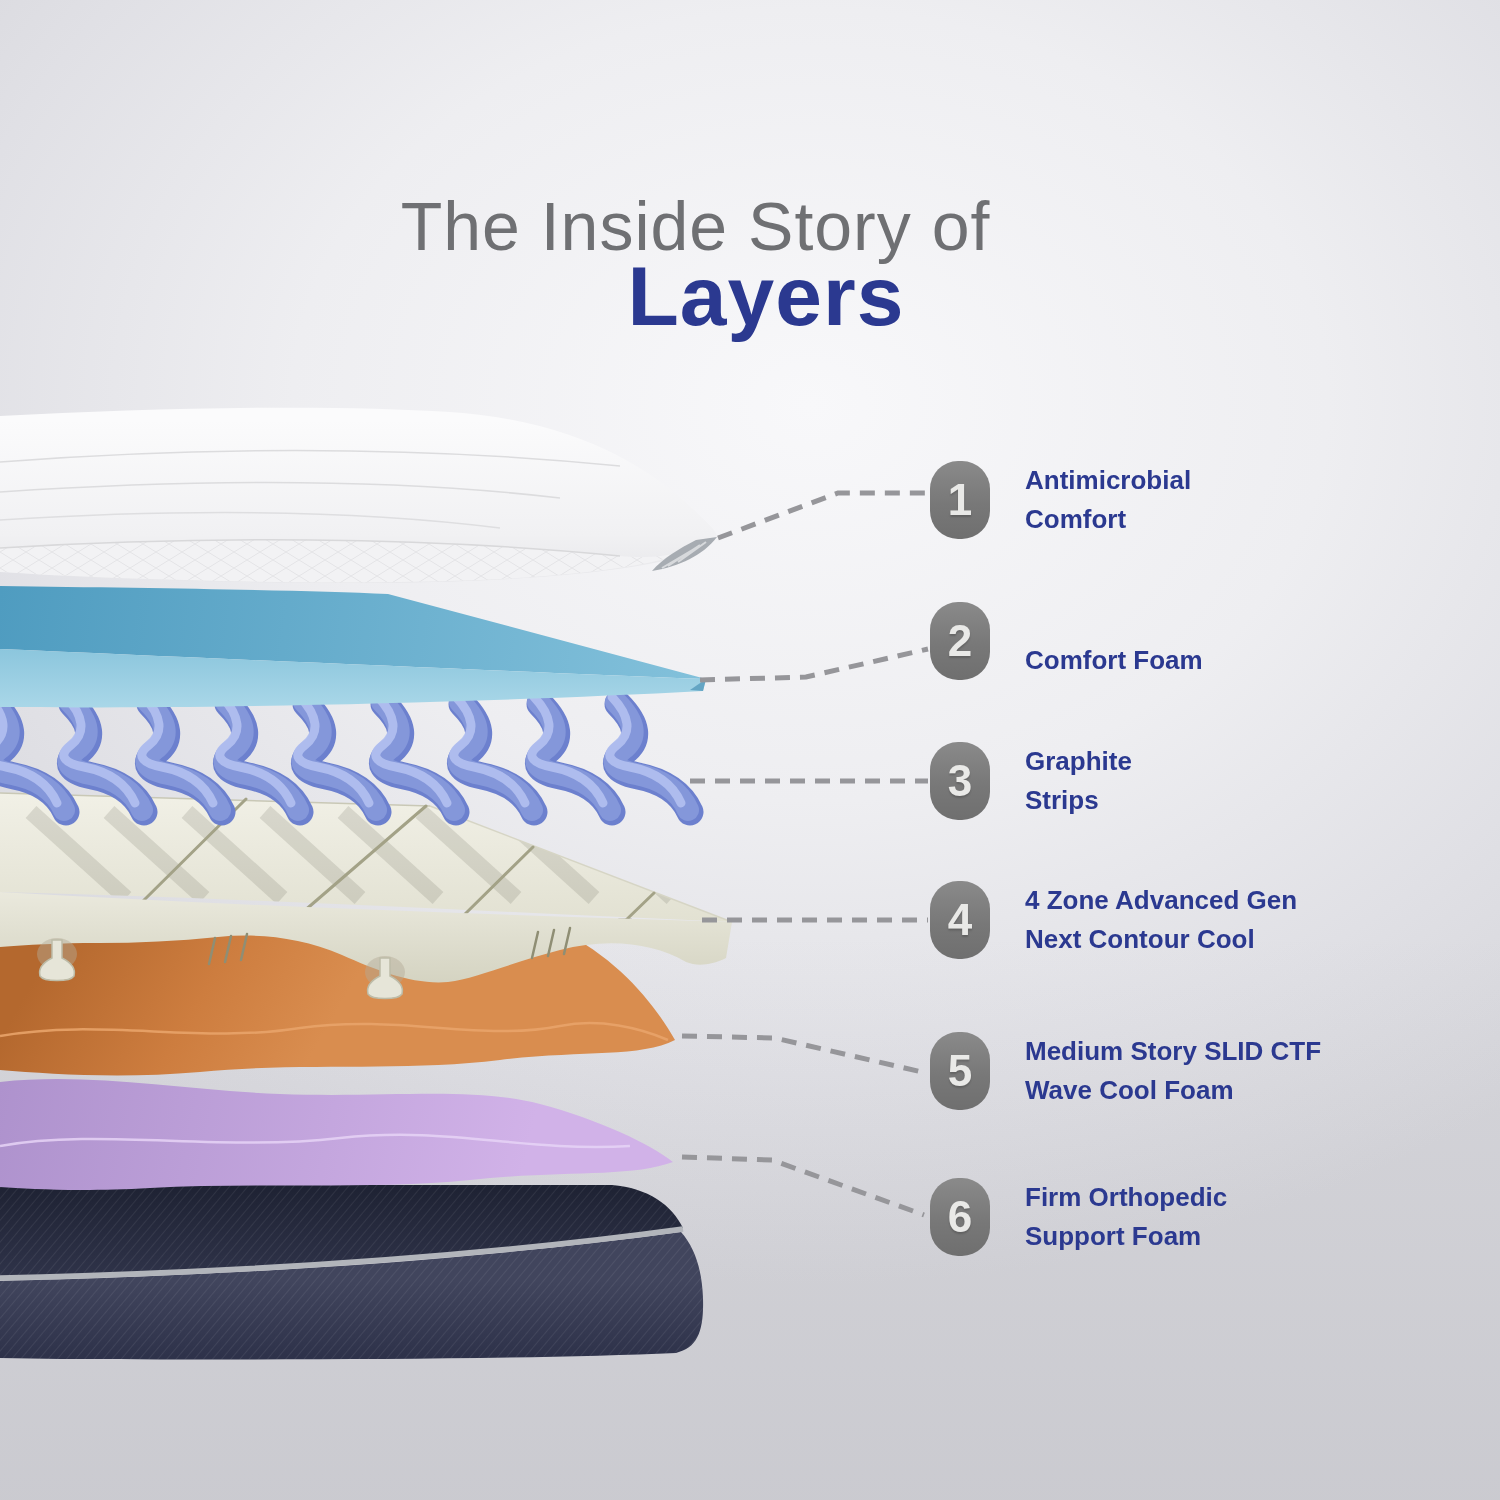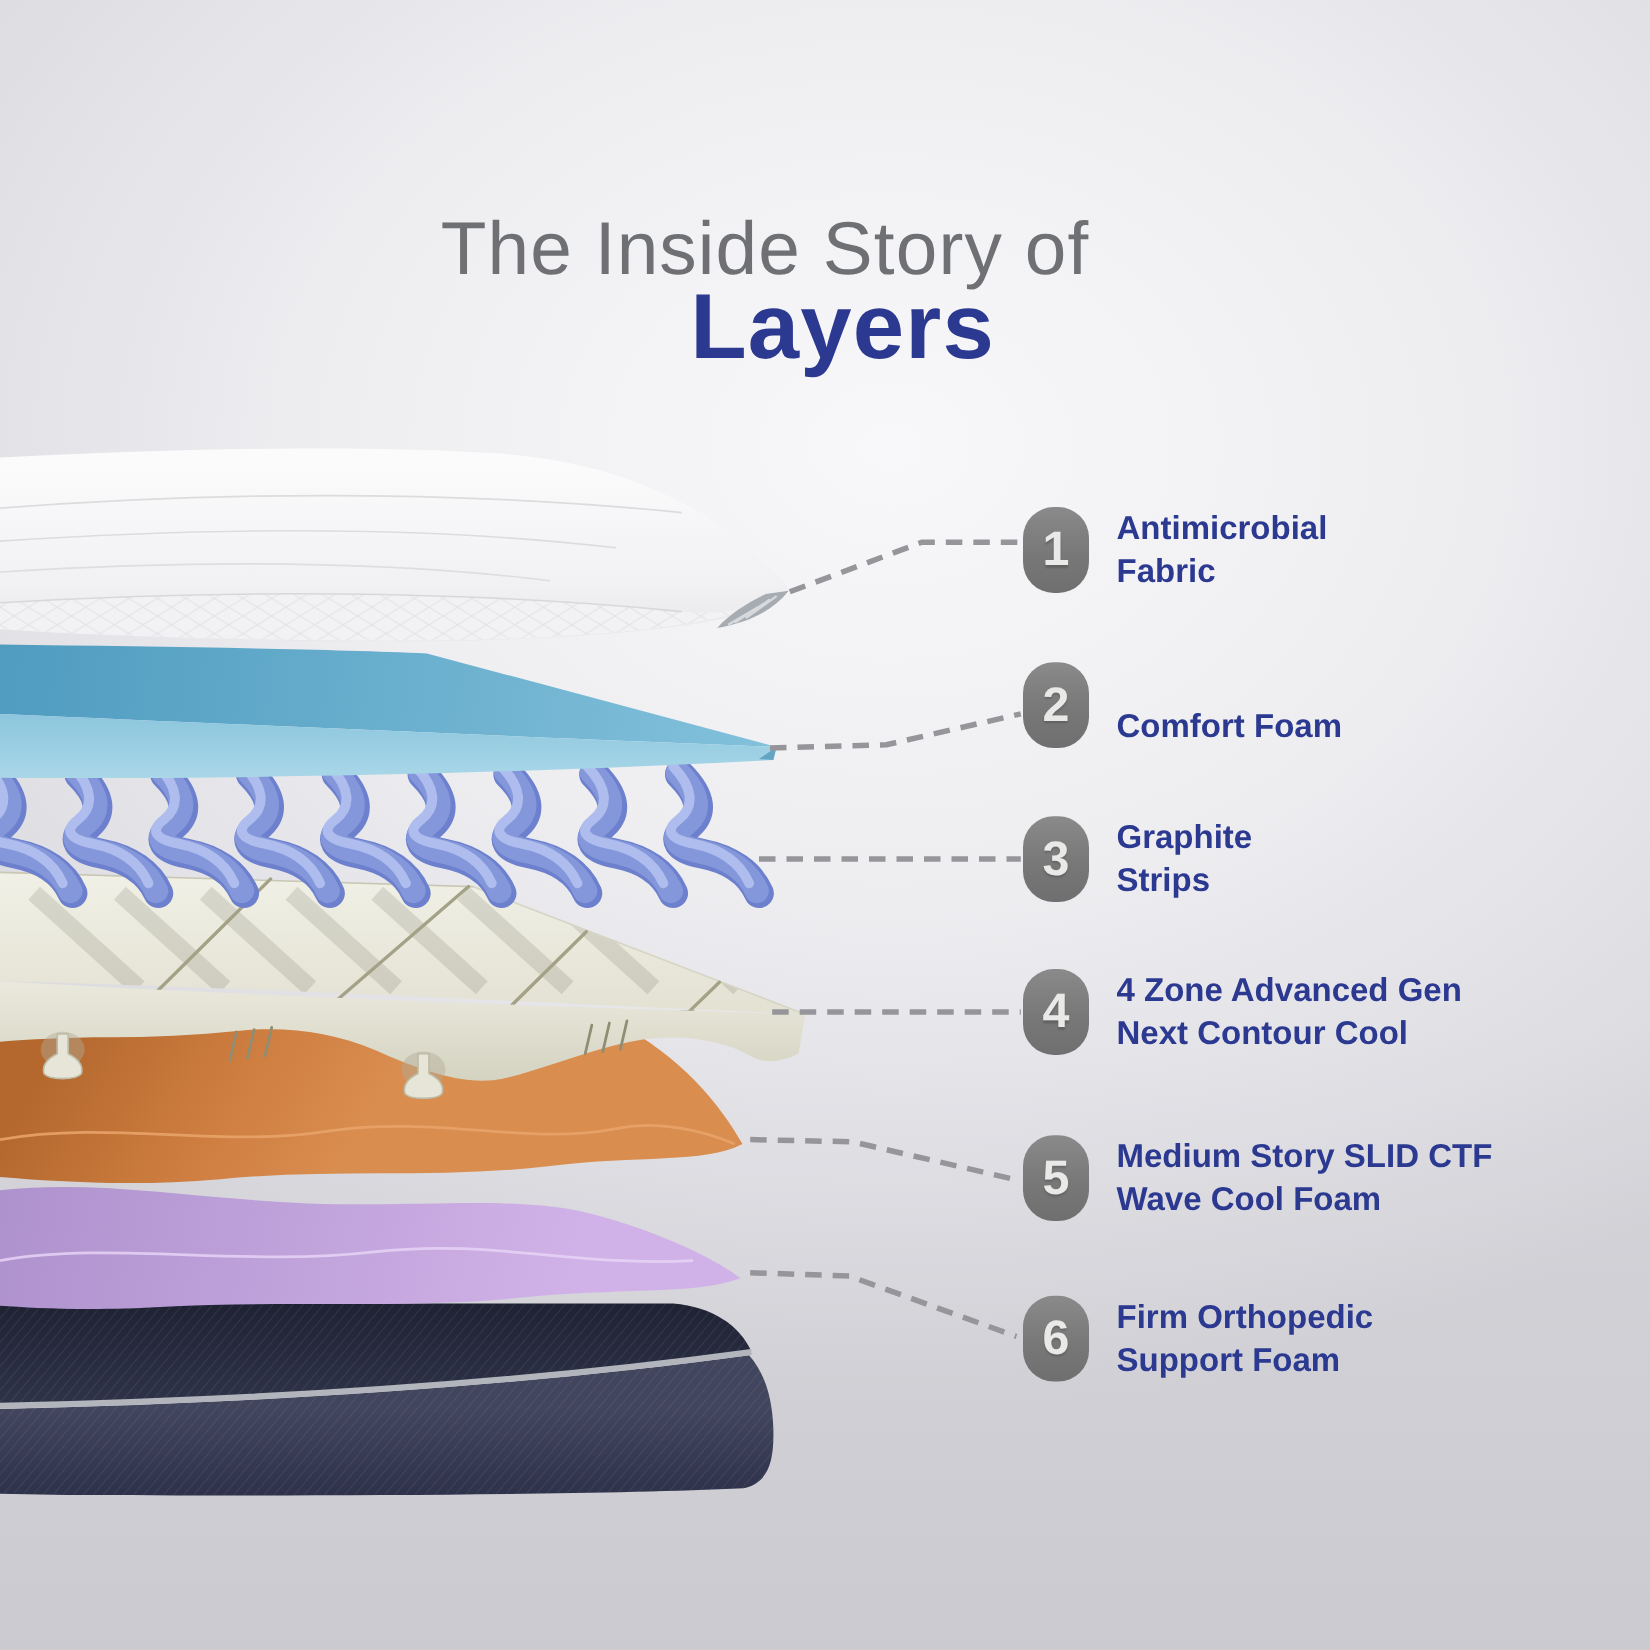--- a/index.html
+++ b/index.html
@@ -30,22 +30,22 @@
   }
   .badge{
     width:60px;height:78px;flex:0 0 60px;
     border-radius:28px;
     background:linear-gradient(180deg,#8a8a8a 0%,#787878 55%,#6f6f6f 100%);
     display:flex;align-items:center;justify-content:center;
     font-size:44px;font-weight:700;color:#e9e9e7;
     text-shadow:0 2px 2px rgba(0,0,0,0.18);
   }
   .label{
-    font-size:30px;line-height:39px;font-weight:700;
-    color:#2b3990;white-space:nowrap;
+    font-size:26px;line-height:39px;font-weight:700;
+    color:#2b3990;white-space:nowrap;margin-left:10px;
   }
   .c1{top:461px}.c2{top:602px}.c3{top:742px}.c4{top:881px}.c5{top:1032px}.c6{top:1178px}
 </style>
 </head>
 <body>
 
 <div class="stage">
 
   <div class="title-line1">The Inside Story of</div>
   <div class="title-line2">Layers</div>
@@ -193,21 +193,21 @@
       <path d="M702,920 L928,920"></path>
       <path d="M682,1036 L775,1038 L926,1073"></path>
       <path d="M682,1157 L772,1160 L924,1215"></path>
     </g>
   </svg>
 
   <div class="callout c1">
     <div class="badge">1</div>
     <div class="label">
       <span>Antimicrobial</span><br>
-      <span>Fabric</span>
+      <span>Comfort</span>
     </div>
   </div>
   <div class="callout c2">
     <div class="badge">2</div>
     <div class="label">
       <br>
       <span>Comfort Foam</span>
     </div>
   </div>
   <div class="callout c3">

